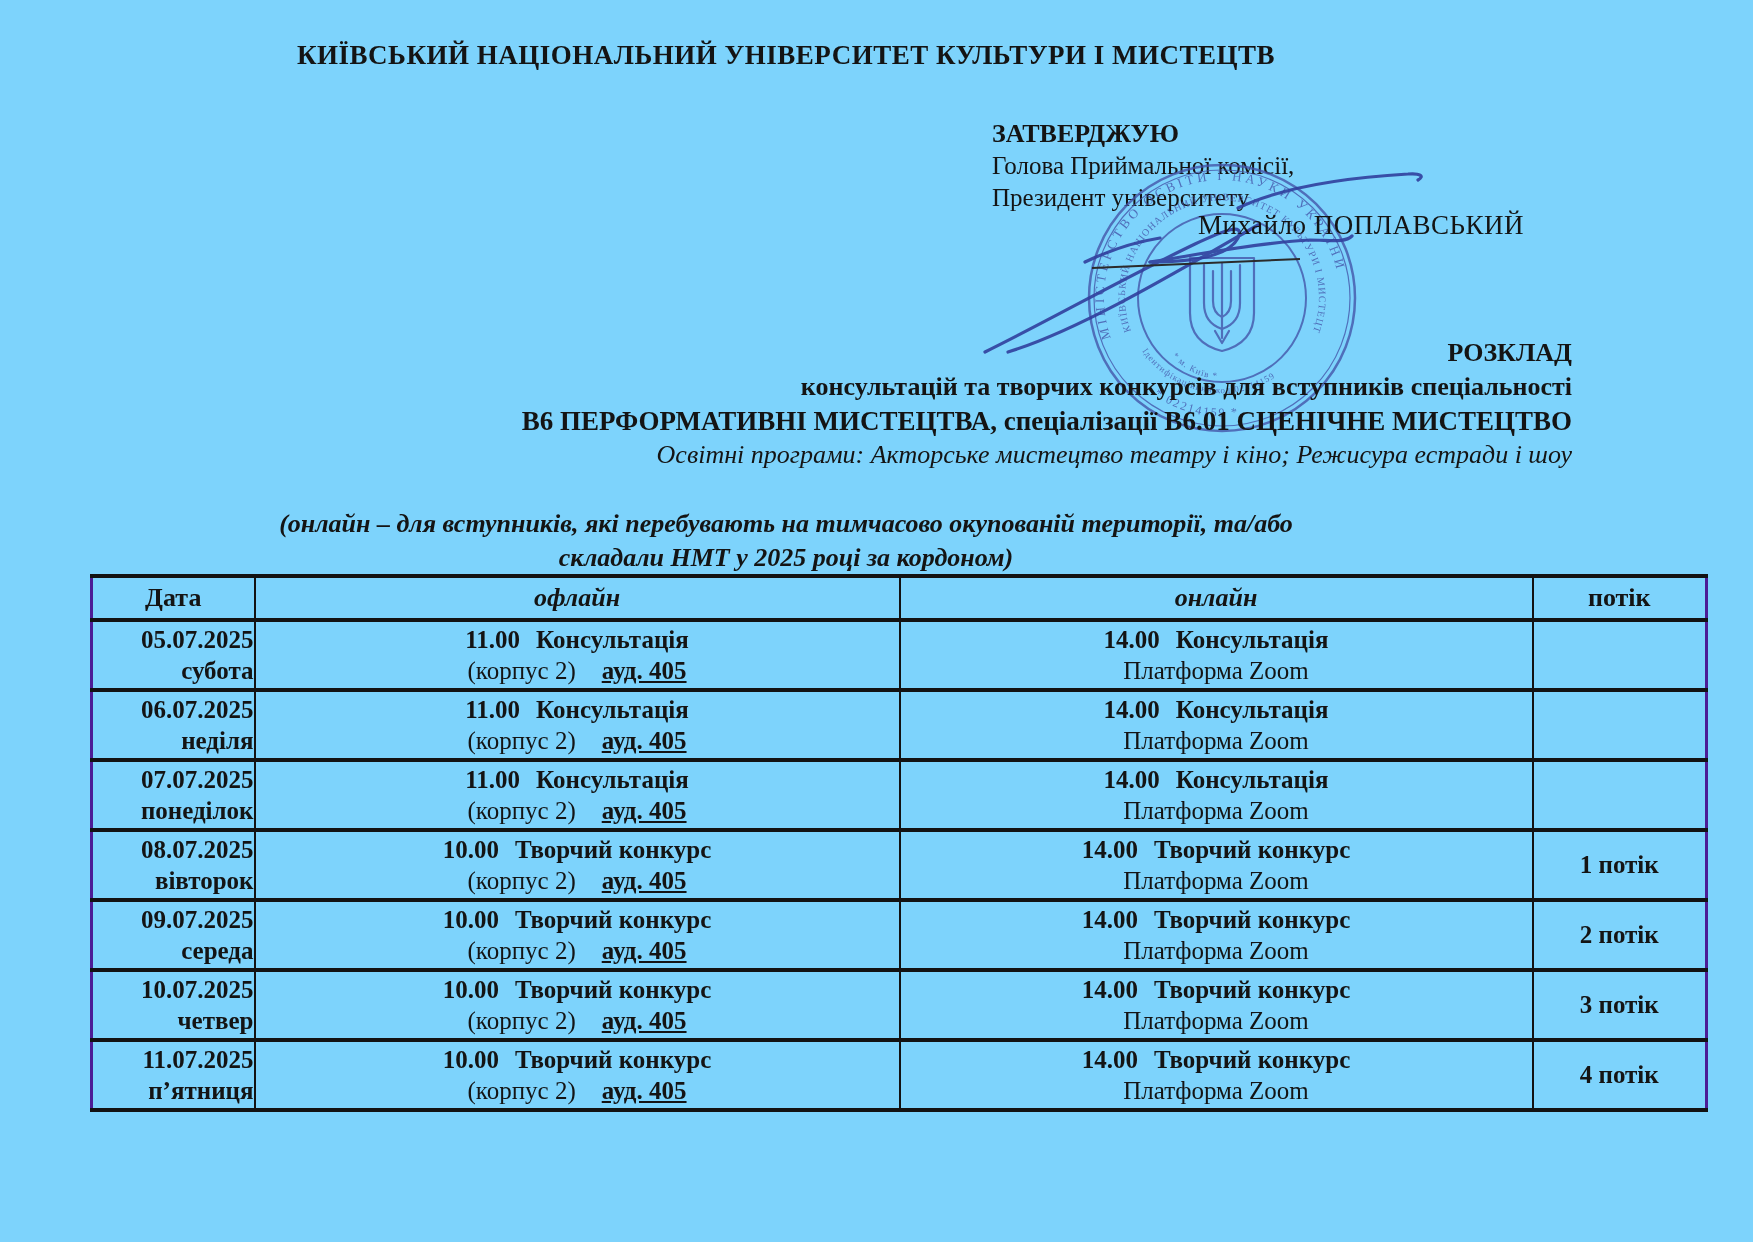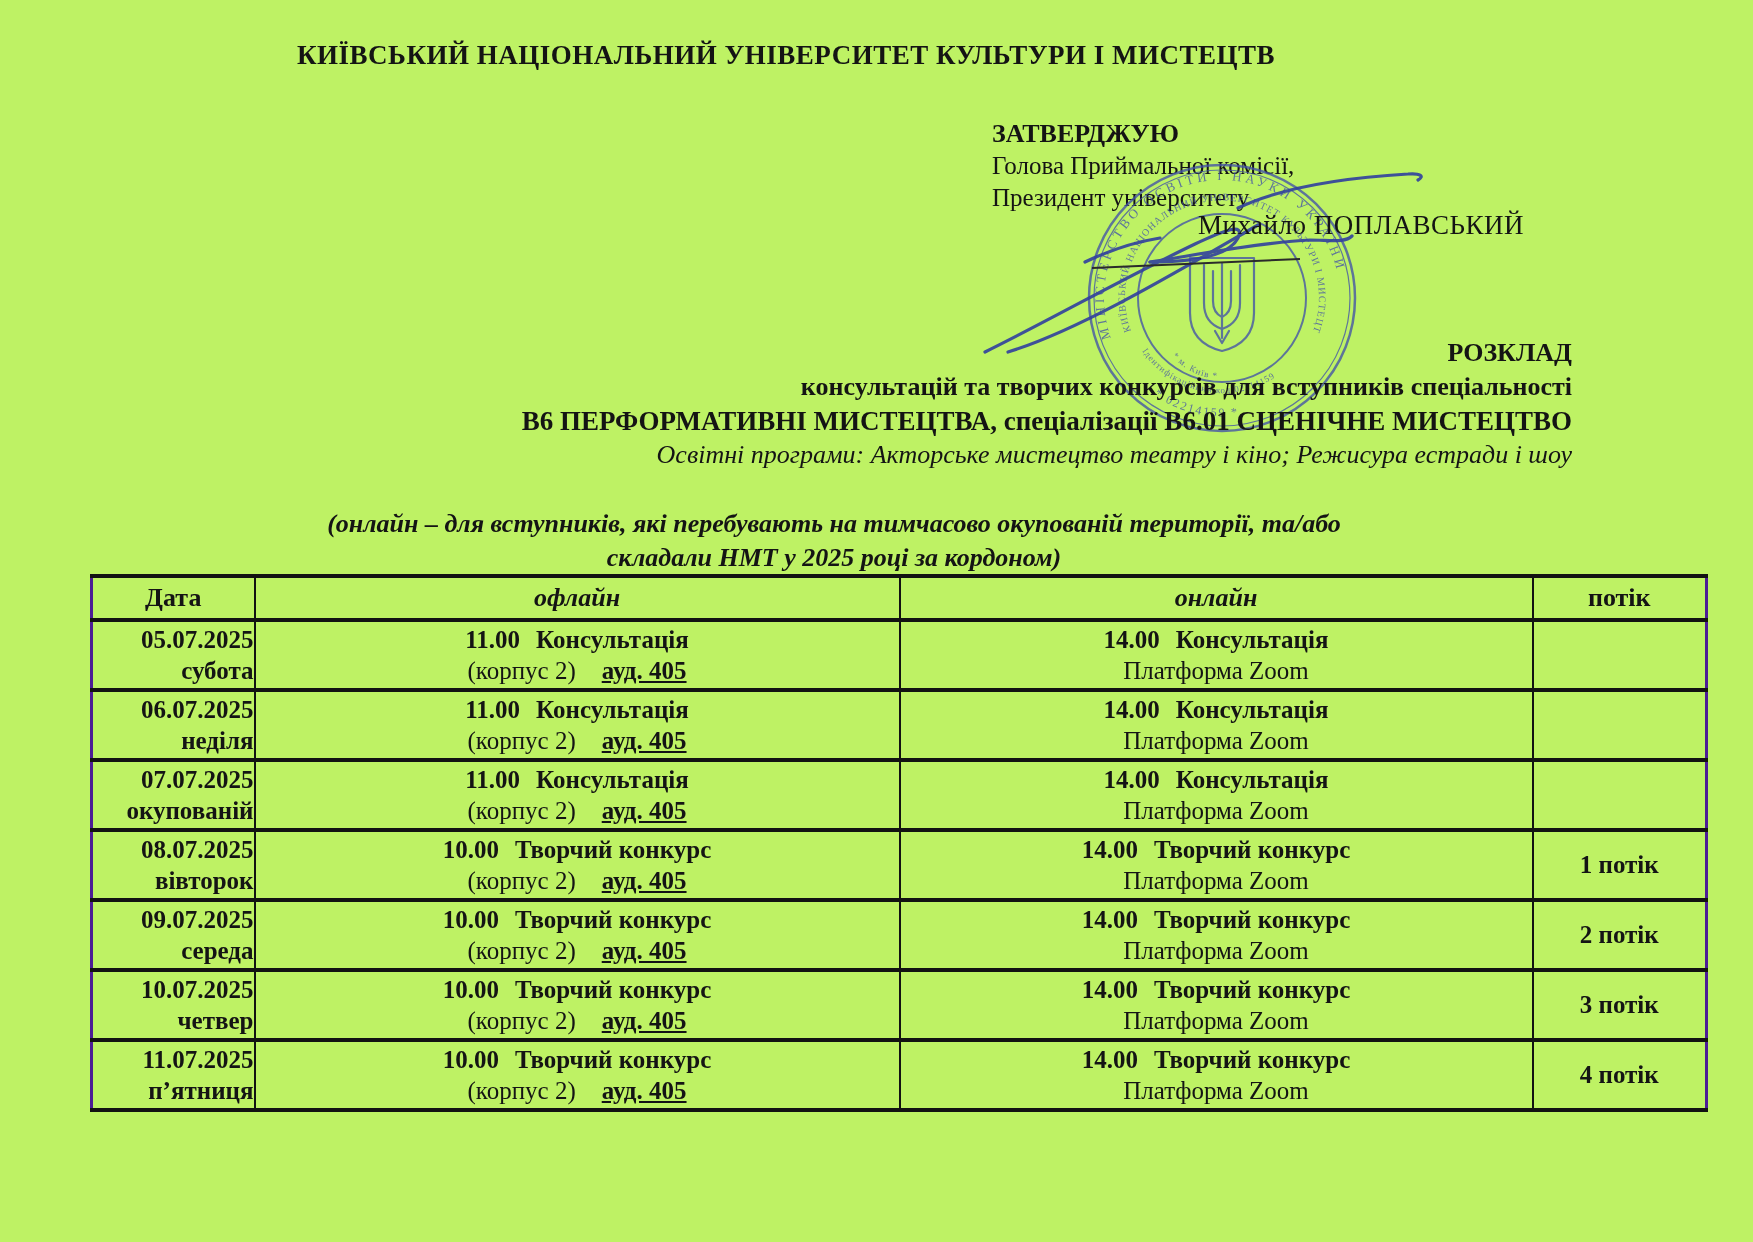--- a/index.html
+++ b/index.html
@@ -1,19 +1,19 @@
 <!DOCTYPE html>
 <html><head>
 <meta charset="utf-8">
 <style>
   html,body{margin:0;padding:0;background:#e8e8e8;}
   .page{
     position:relative;
     width:1753px;height:1242px;
-    background:#bef264;
+    background:#7dd3fc;
     font-family:"Liberation Serif", serif;
     color:#141414;
     overflow:hidden;
   }
   .uni-title{
     position:absolute;top:40px;left:0;width:1572px;
     text-align:center;font-weight:bold;font-size:27px;letter-spacing:.5px;
   }
   .approval{
     position:absolute;left:992px;top:98px;
@@ -25,21 +25,21 @@
     font-size:27px;letter-spacing:.5px;
   }
   .heading{
     position:absolute;top:336px;left:0;width:1572px;
     text-align:right;font-weight:bold;font-size:26px;line-height:34px;
   }
   .heading .l3{font-size:27px;padding-left:48px;}
   .heading .programs{font-weight:normal;font-style:italic;}
   .note{
     position:absolute;top:507px;left:0;width:1572px;
-    text-align:center;font-weight:bold;font-style:italic;font-size:26px;line-height:34px;padding-left:48px;
+    text-align:center;font-weight:bold;font-style:italic;font-size:26px;line-height:34px;
   }
   .stamp-svg{position:absolute;left:1087px;top:163px;opacity:.78;}
   .sign-svg{position:absolute;left:960px;top:150px;}
   
   .sched{
     position:absolute;left:90px;top:574px;width:1615px;
     border-collapse:collapse;table-layout:fixed;
     border:3px solid #4c1d95;
   }
   .sched th,.sched td{
@@ -171,21 +171,21 @@
         </td>
         <td>
           <div class="l1"><span class="time">14.00</span><span>Консультація</span></div>
           <div class="l2 platform">Платформа Zoom</div>
         </td>
         <td class="c-stream"></td>
       </tr>
       <tr>
         <td class="c-date">
           <div>07.07.2025</div>
-          <div>окупованій</div>
+          <div>понеділок</div>
         </td>
         <td>
           <div class="l1"><span class="time">11.00</span><span>Консультація</span></div>
           <div class="l2"><span class="loc">(корпус 2)</span><span class="room">ауд. 405</span></div>
         </td>
         <td>
           <div class="l1"><span class="time">14.00</span><span>Консультація</span></div>
           <div class="l2 platform">Платформа Zoom</div>
         </td>
         <td class="c-stream"></td>

